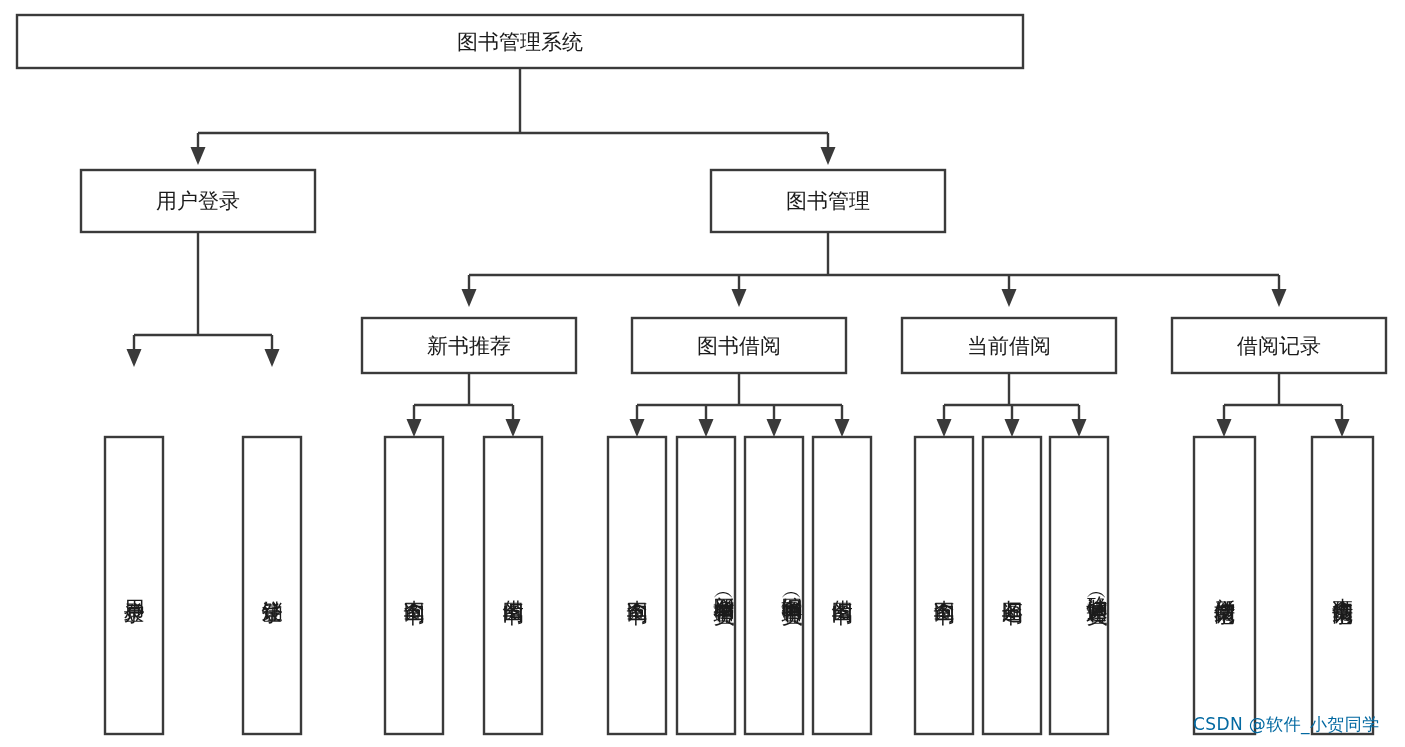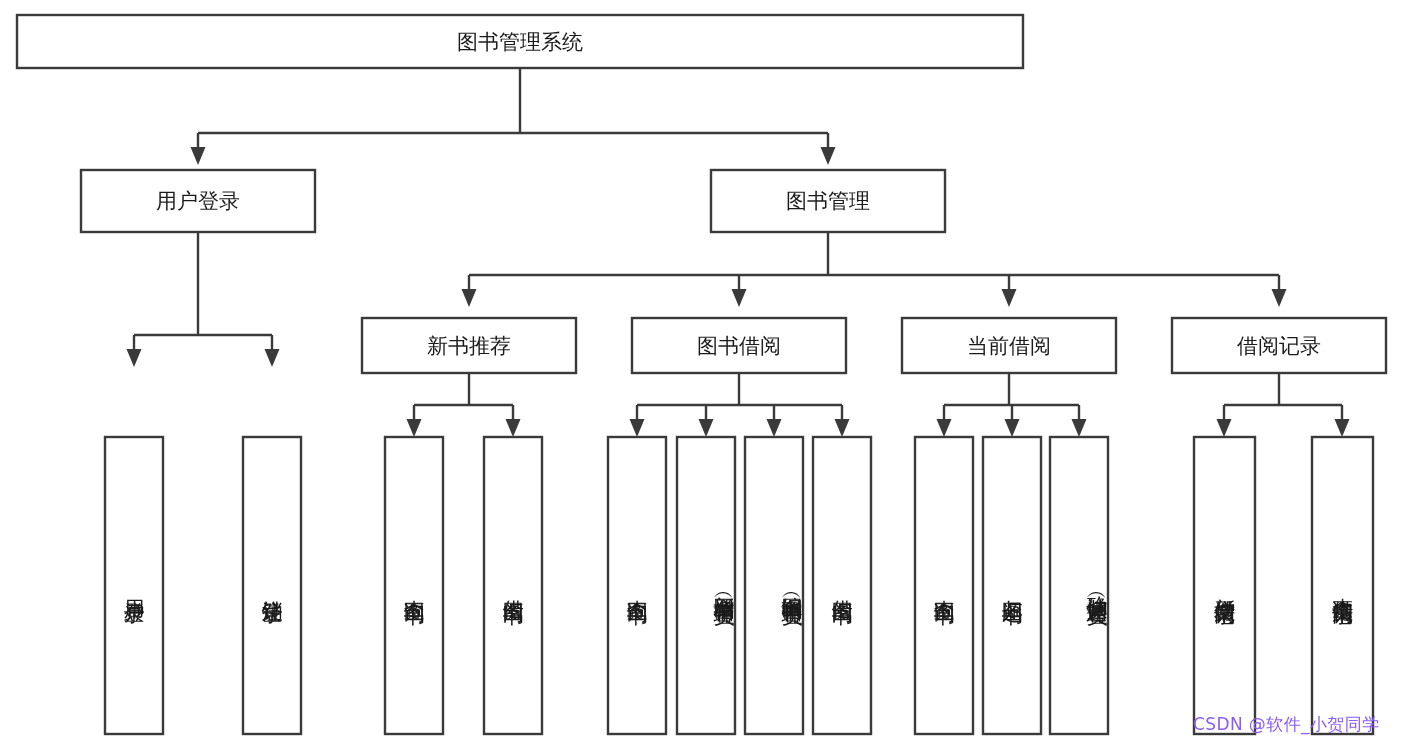--- a/index.html
+++ b/index.html
@@ -182,14 +182,14 @@
       <div class="node-label-v" style="left: 608px; width: 58px; top: 437px; height: 297px; display: flex; align-items: center; justify-content: center;">查询图书</div>
       <div class="node-label-v" style="left: 677px; width: 58px; top: 443px; height: 285px; justify-content: flex-start;">新增图书（管理员）</div>
       <div class="node-label-v" style="left: 745px; width: 58px; top: 443px; height: 285px; justify-content: flex-start;">编辑图书（管理员）</div>
       <div class="node-label-v" style="left: 813px; width: 58px; top: 437px; height: 297px; display: flex; align-items: center; justify-content: center;">借阅图书</div>
       <div class="node-label-v" style="left: 915px; width: 58px; top: 437px; height: 297px; display: flex; align-items: center; justify-content: center;">查询图书</div>
       <div class="node-label-v" style="left: 983px; width: 58px; top: 437px; height: 297px; display: flex; align-items: center; justify-content: center;">归还图书</div>
       <div class="node-label-v" style="left: 1050px; width: 58px; top: 443px; height: 285px; justify-content: flex-start;">确认归还（管理员）</div>
       <div class="node-label-v" style="left: 1194px; width: 61px; top: 437px; height: 297px; display: flex; align-items: center; justify-content: center;">新增借阅记录</div>
       <div class="node-label-v" style="left: 1312px; width: 61px; top: 437px; height: 297px; display: flex; align-items: center; justify-content: center;">查询借阅记录</div>
     </div>
-  <div class="watermark" style="left: 1193px; top: 713px; color: #8b5cf6;">CSDN @软件_小贺同学</div>
+  <div class="watermark" style="left: 1193px; top: 713px; color: #0369a1;">CSDN @软件_小贺同学</div>
 </div>
 
 </body></html>

